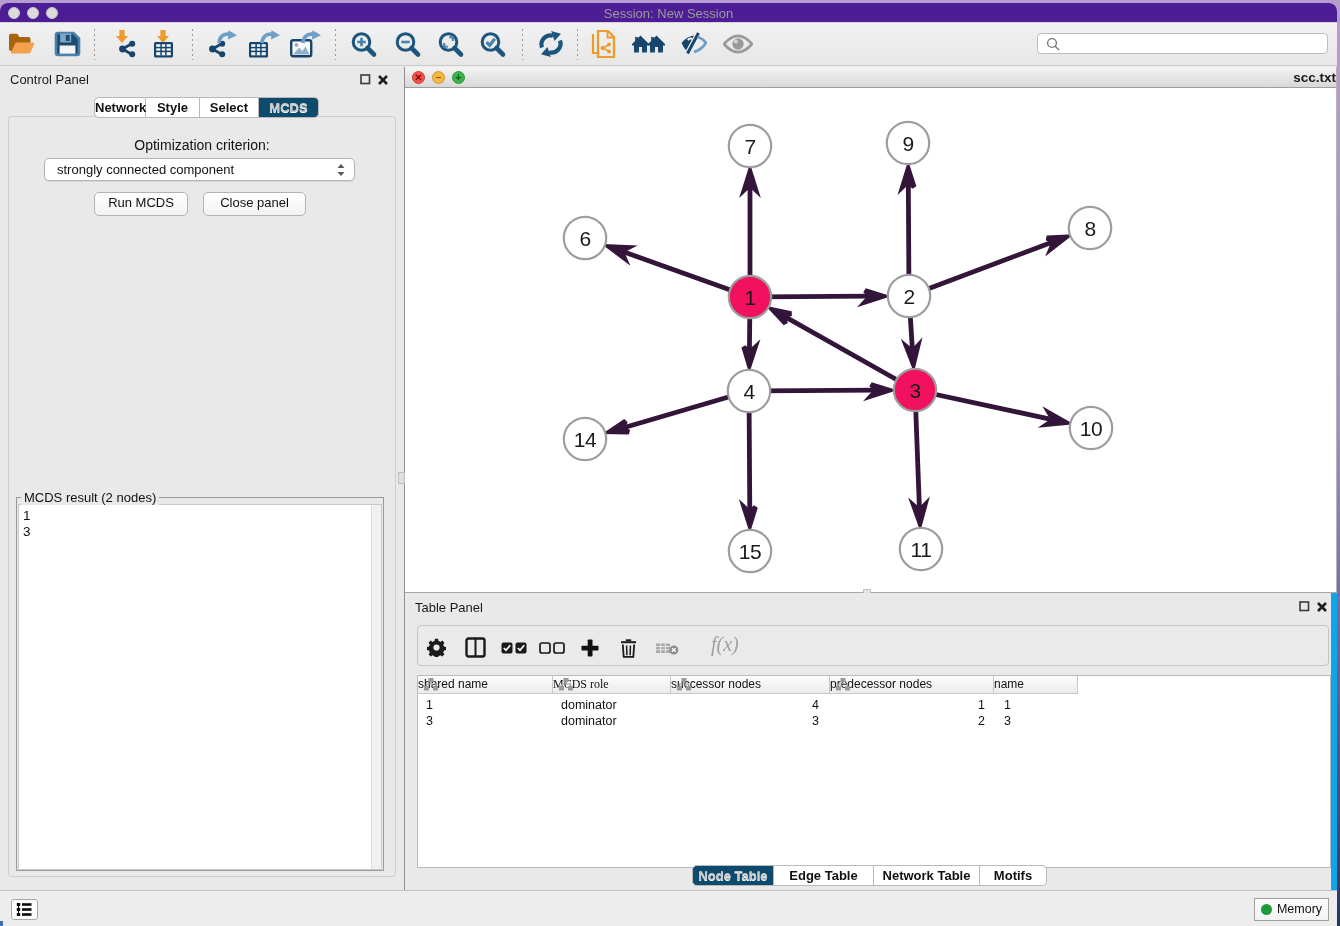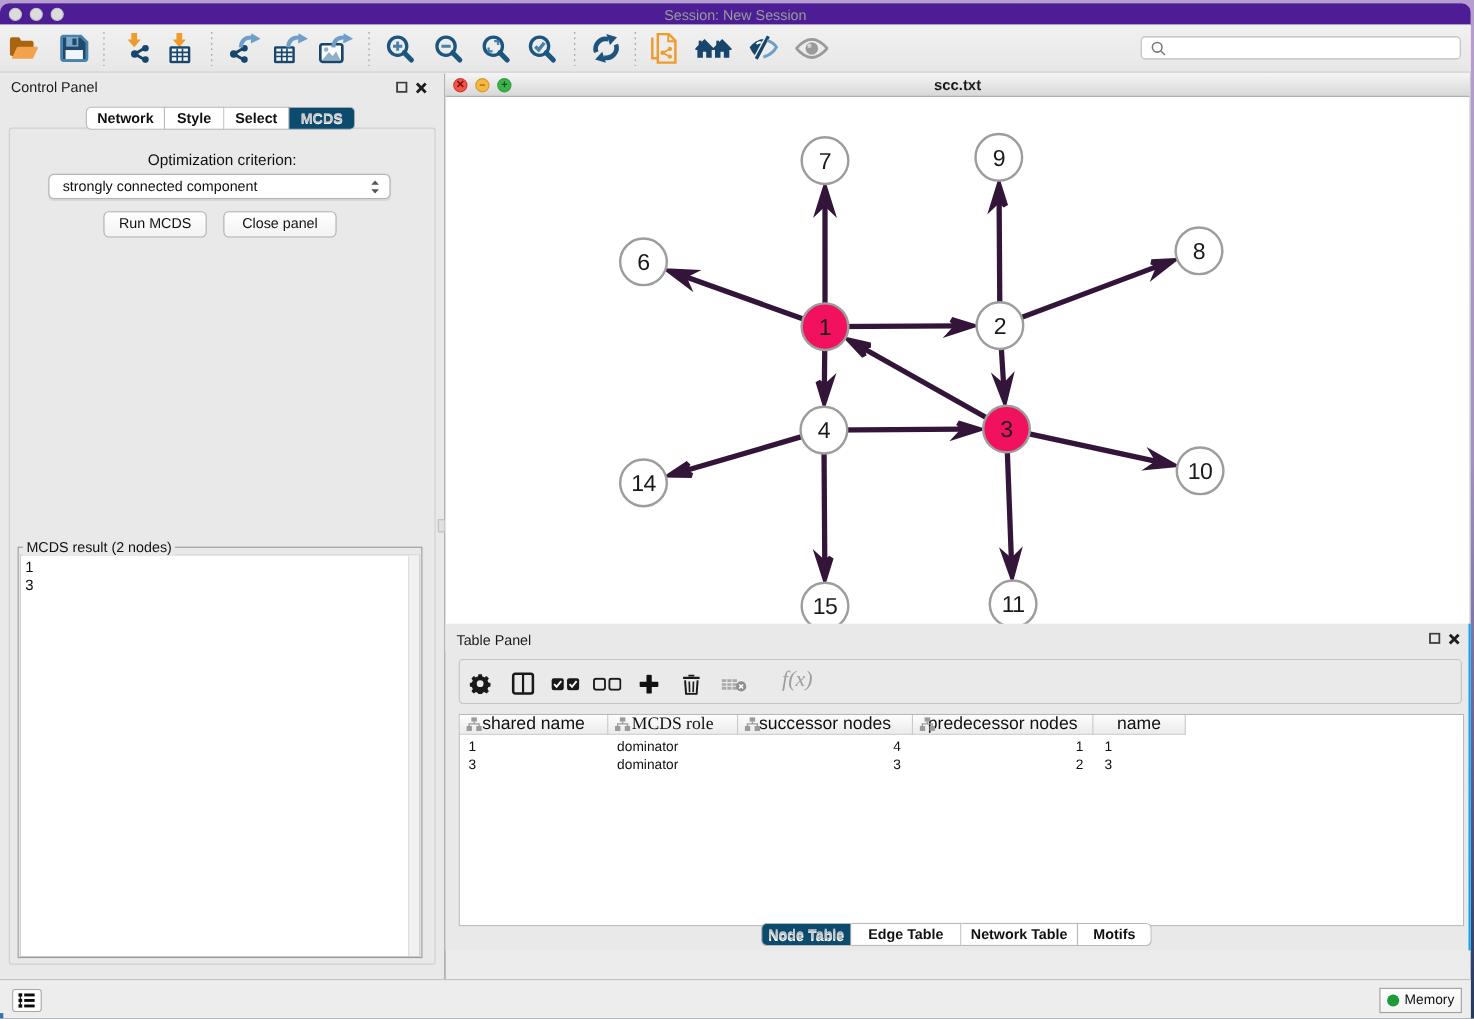--- a/index.html
+++ b/index.html
@@ -23,28 +23,28 @@
 #optlabel { position:absolute; left:0; width:100%; top:70px; text-align:center; font-size:14px; color:#111; }
 #dropdown { position:absolute; left:44px; top:91px; width:311px; height:23px; background:#fff; border:1px solid #b3b3b3; border-radius:5px; box-shadow:0 1px 1px rgba(0,0,0,0.08); font-size:13px; color:#111; line-height:21px; padding-left:12px; }
 .btn { position:absolute; height:24px; background:linear-gradient(#ffffff,#f2f2f2); border:1px solid #b3b3b3; border-radius:5px; font-size:13px; color:#111; text-align:center; line-height:19px; }
 #fieldset { position:absolute; left:16px; top:430px; width:368px; height:374px; border:1px solid #9a9a9a; background:#e9e9e9; }
 #fieldwhite { position:absolute; left:1px; top:6px; width:364px; height:366px; background:#fff; border:1px solid #c9c9c9; }
 #fieldlegend { position:absolute; left:21px; top:423px; font-size:13px; color:#111; background:#e9e9e9; padding:0 3px; }
 #fieldtext { position:absolute; left:23px; top:441px; font-size:13.5px; color:#111; line-height:16px; }
 #fscroll { position:absolute; right:0px; top:0px; width:10px; height:364px; background:#f1f1f1; border-left:1px solid #dcdcdc; }
 #netwin { position:absolute; left:405px; top:67px; width:932px; height:526px; background:#fff; border-bottom:1px solid #a6a6a6; border-right:1px solid #b5b5b5; }
 #nettitle { position:absolute; left:0; top:0; width:100%; height:21px; background:linear-gradient(#f4f4f4,#d8d8d8); border-bottom:1px solid #9f9f9f; }
-#nettitle .txt { position:absolute; left:0; right:0; top:3px; text-align:center; font-size:13.5px; font-weight:bold; color:#1a1a1a; }
+#nettitle .txt { position:absolute; left:0; right:0; top:3px; text-align:right; font-size:13.5px; font-weight:bold; color:#1a1a1a; }
 .mac { position:absolute; top:3.5px; width:13px; height:13px; border-radius:50%; font-size:10px; font-weight:bold; text-align:center; line-height:12px; }
 #graphwrap { position:absolute; left:1px; top:21px; width:930px; height:504px; overflow:hidden; }
-#tablepanel { position:absolute; left:405px; top:567px; width:932px; height:297px; background:#e9e9e9; border-right:2px solid #0ea5e9; }
+#tablepanel { position:absolute; left:405px; top:593px; width:932px; height:297px; background:#e9e9e9; border-right:6px solid #0ea5e9; }
 #ttools { position:absolute; left:12px; top:32px; width:912px; height:41px; border:1px solid #c4c4c4; border-radius:4px; background:#eaeaea; }
 #ttable { position:absolute; left:12px; top:82px; width:914px; height:193px; background:#fff; border:1px solid #b9b9b9; }
 #thead { position:absolute; left:0; top:0; width:660px; height:18px; background:linear-gradient(#fdfdfd,#ebebeb); border-bottom:1px solid #c9c9c9; }
-.thcell { position:absolute; top:0; height:18px; border-right:1px solid #c9c9c9; font-size:16px; color:#111; text-align:center; line-height:17px; }
+.thcell { position:absolute; top:0; height:18px; border-right:1px solid #c9c9c9; font-size:12px; color:#111; line-height:17px; }
 .trow { position:absolute; font-size:12.5px; color:#111; height:16px; line-height:16px; }
 #statusbar { position:absolute; left:0; top:890px; width:1337px; height:36px; background:#ededed; border-top:1px solid #c3c3c3; }
 #listbtn { position:absolute; left:11px; top:8px; width:27px; height:21px; background:#fdfdfd; border:1px solid #a8a8a8; border-radius:3px; }
 #membtn { position:absolute; left:1254px; top:7px; width:75px; height:23px; background:linear-gradient(#fdfdfd,#f3f3f3); border:1px solid #a0a0a0; font-size:12.5px; color:#111; text-align:center; line-height:21px; }
 </style></head>
 <body>
 <div id="win"></div>
 <div id="apptitle">
   <div class="tl" style="left:8px;"></div>
     <div class="tl" style="left:27px;"></div>
@@ -217,21 +217,21 @@
 <div id="leftpanel">
   <div class="phead" style="left:10px; top:5px;">Control Panel</div>
   <svg style="position:absolute; left:360px; top:7px;" width="11" height="11">
       <rect x="1" y="1" width="8.5" height="8.5" fill="none" stroke="#3a3a3a" stroke-width="1.6"></rect>
     </svg>
   <svg style="position:absolute; left:377px; top:7px;" width="12" height="12">
       <path d="M2 2 L10 10 M10 2 L2 10" stroke="#1e1e1e" stroke-width="2.6"></path>
     </svg>
   <div id="cpanelbox"></div>
   <div class="tabs" style="left:78px; top:30px;">
-    <div class="tab first" style="width:72px;">Network</div>
+    <div class="tab first" style="width:52px;margin-left:16px;">Network</div>
     <div class="tab" style="width:54px;">Style</div>
     <div class="tab" style="width:59px;">Select</div>
     <div class="tab last sel" style="width:60px;">MCDS</div>
   </div>
   <div id="optlabel">Optimization criterion:</div>
   <div id="dropdown">strongly connected component<svg style="position:absolute; right:8px; top:4px;" width="10" height="14">
         <path d="M1.5 5 L5 1 L8.5 5 Z M1.5 9 L5 13 L8.5 9 Z" fill="#555"></path>
       </svg></div>
   <div class="btn" style="left:94px; top:125px; width:94px;">Run MCDS</div>
   <div class="btn" style="left:203px; top:125px; width:103px;">Close panel</div>

